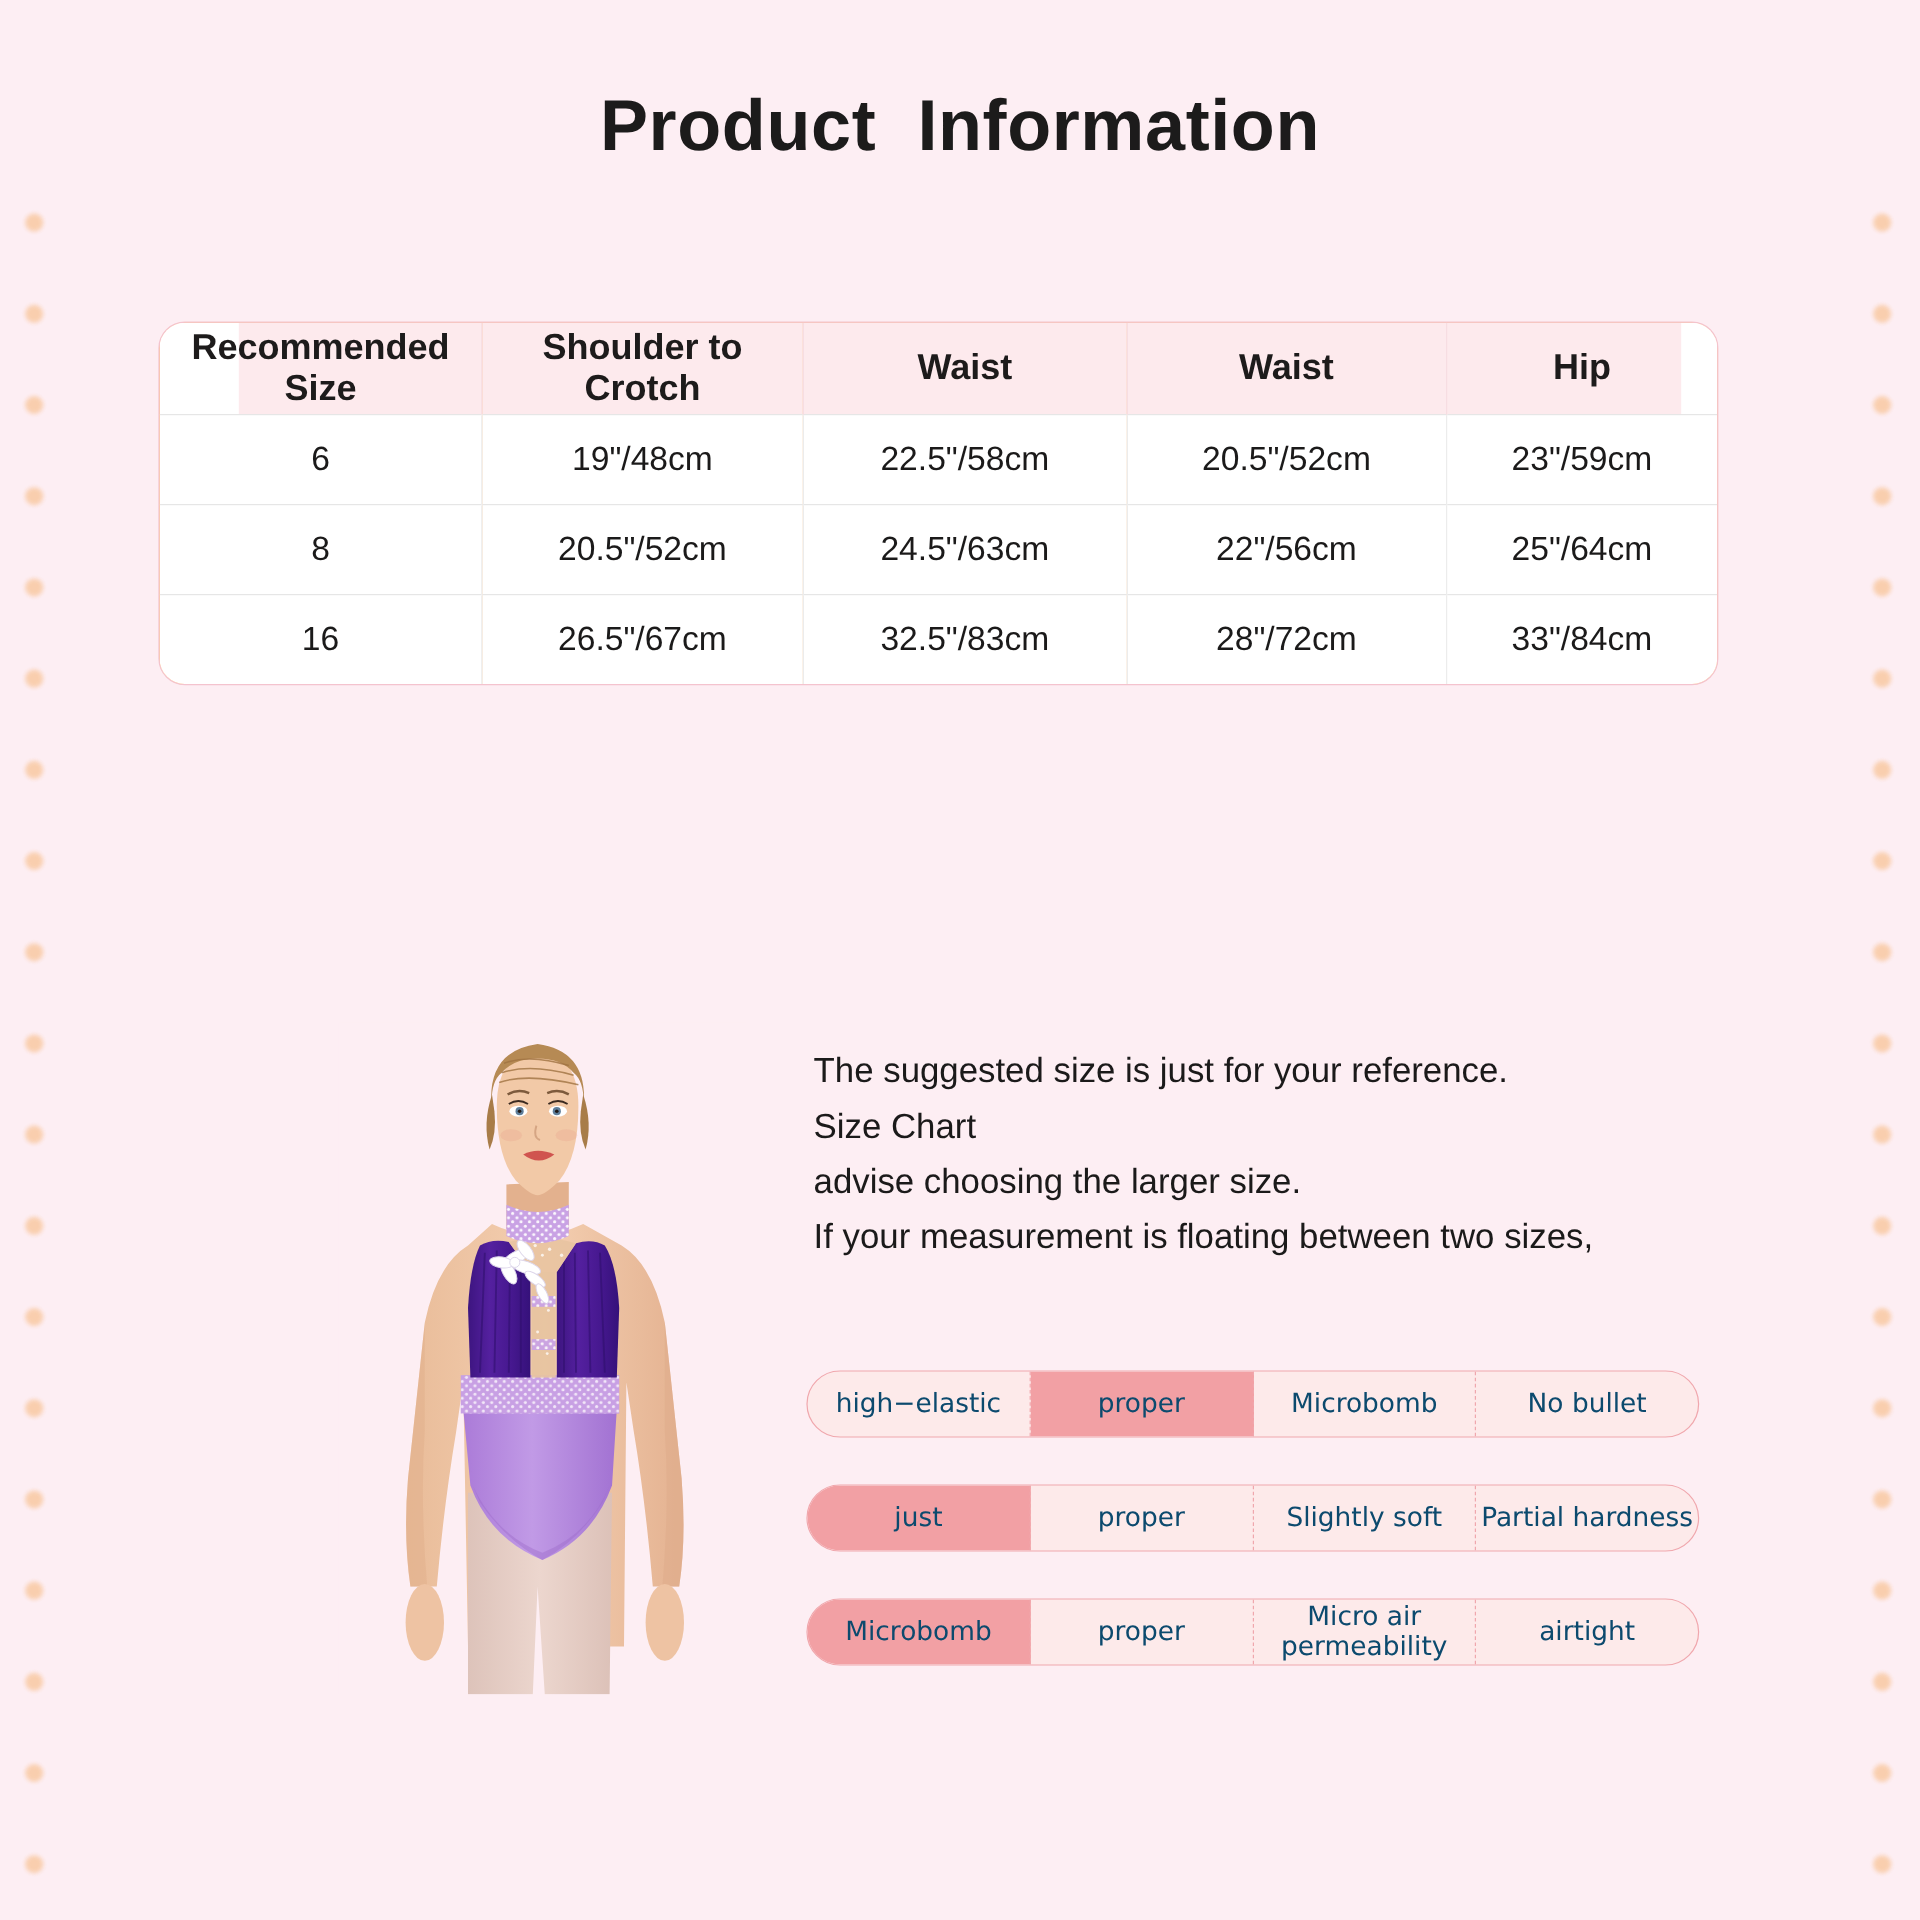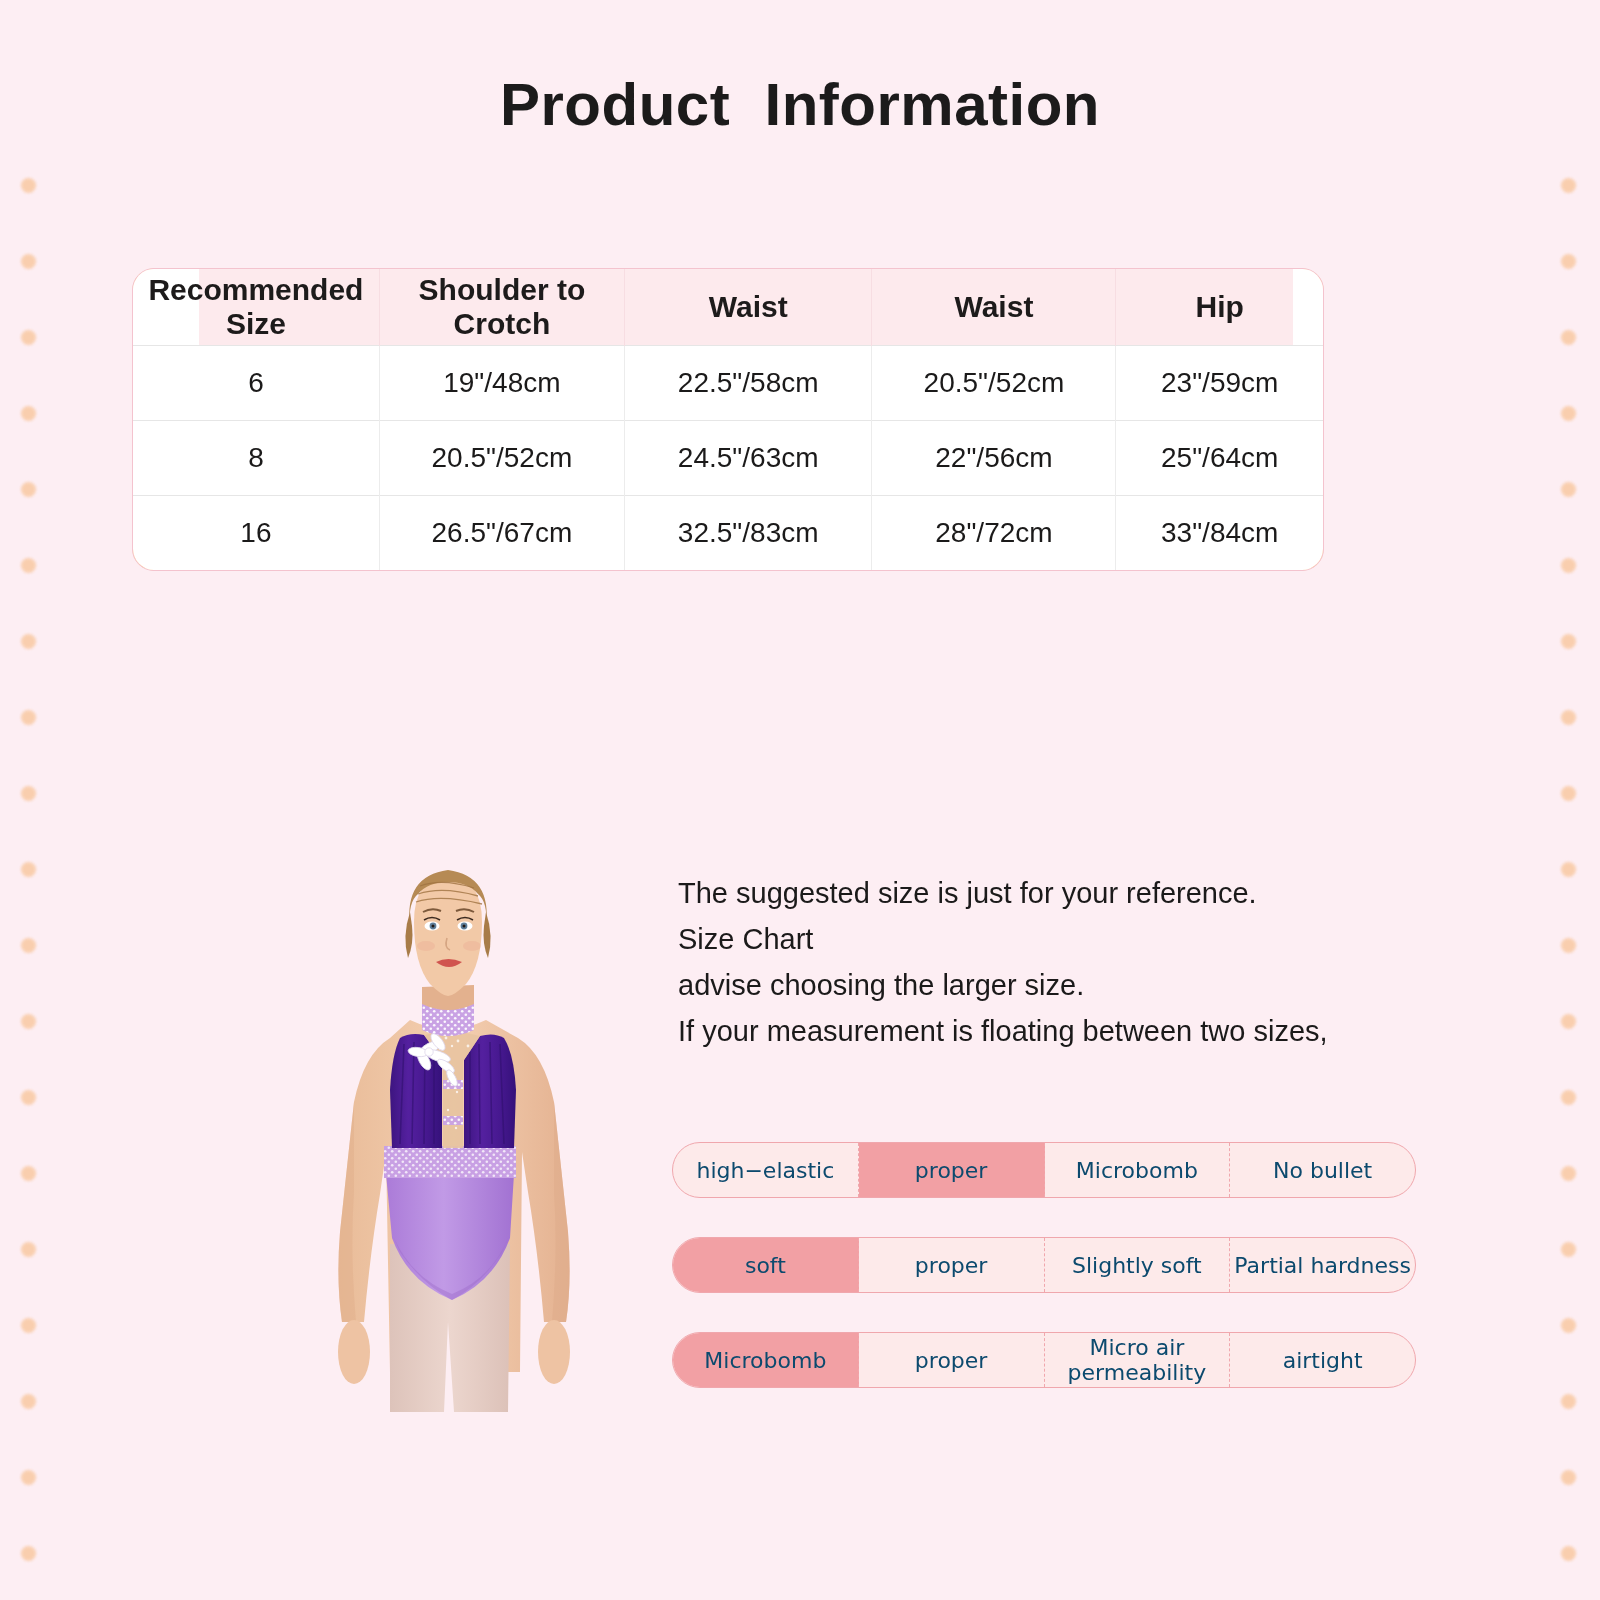--- a/index.html
+++ b/index.html
@@ -53,21 +53,21 @@
     color: #1c1b1b;
     letter-spacing: .5px;
     white-space: pre;
   }
 
   
   .size-table-wrap {
     position: absolute;
     left: 132px;
     top: 268px;
-    width: 1192px;
+    width: 1300px;
     border: 1.6px solid #f4c3ce;
     border-radius: 22px;
     background: #fdba74;
     overflow: hidden;
   }
   table.size-table {
     width: 100%;
     border-collapse: collapse;
     table-layout: fixed;
   }
@@ -401,21 +401,21 @@
   <div class="pills">
 
     <div class="pill-row">
       <div class="pill-seg">high−elastic</div>
       <div class="pill-seg active">proper</div>
       <div class="pill-seg">Microbomb</div>
       <div class="pill-seg">No bullet</div>
     </div>
 
     <div class="pill-row">
-      <div class="pill-seg active">soft</div>
+      <div class="pill-seg active">just</div>
       <div class="pill-seg">proper</div>
       <div class="pill-seg">Slightly soft</div>
       <div class="pill-seg">Partial hardness</div>
     </div>
 
     <div class="pill-row">
       <div class="pill-seg active">Microbomb</div>
       <div class="pill-seg">proper</div>
       <div class="pill-seg">Micro air permeability</div>
       <div class="pill-seg">airtight</div>

